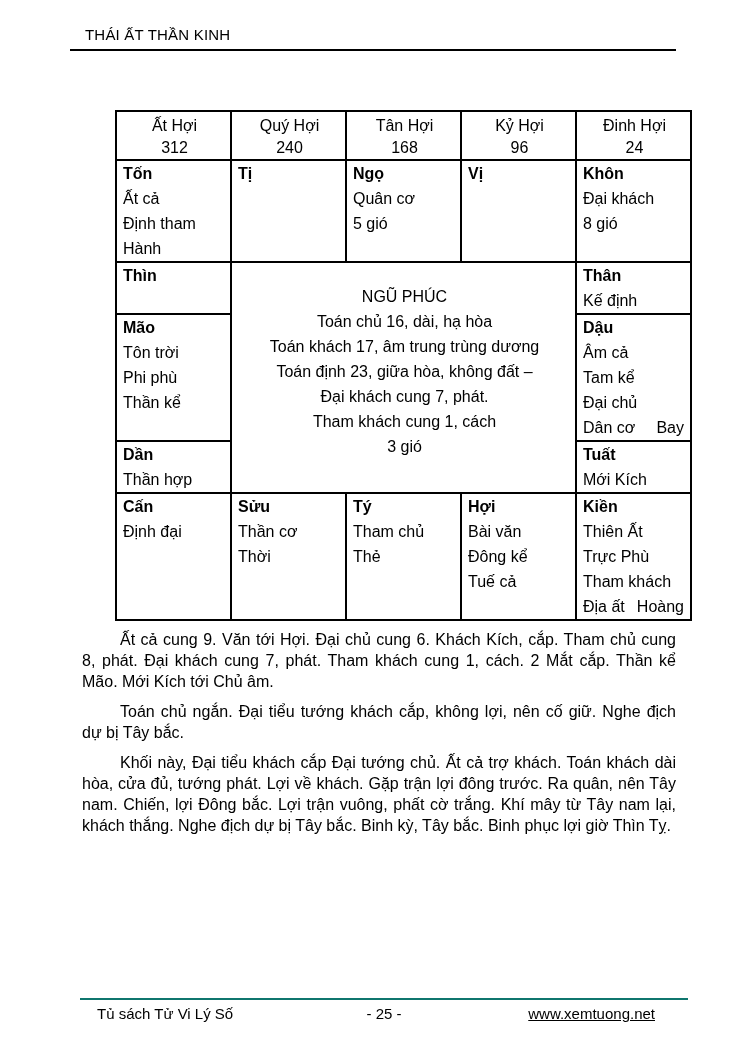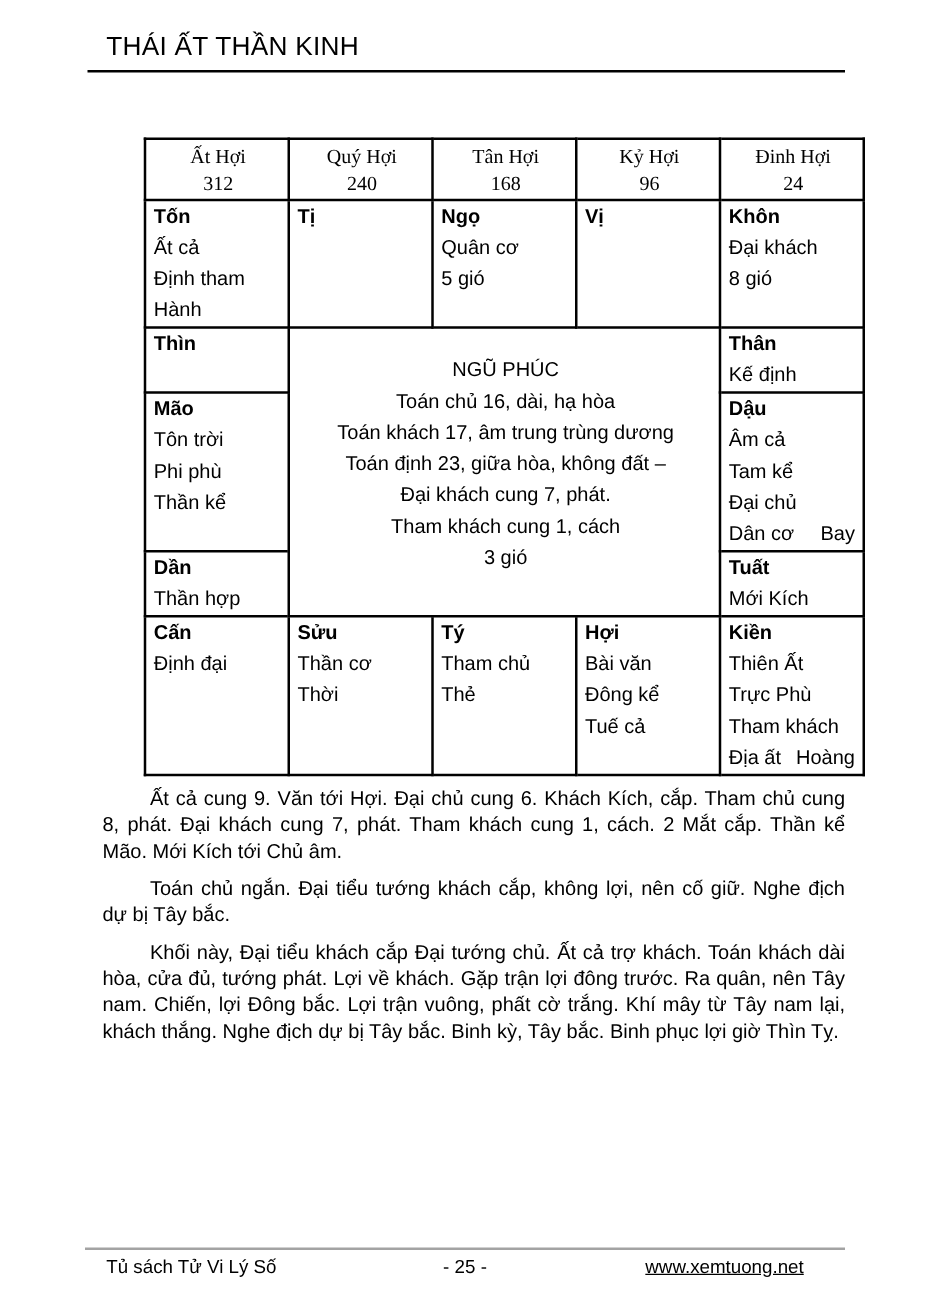--- a/index.html
+++ b/index.html
@@ -16,21 +16,21 @@
 
   
   .header {
     position: absolute;
     top: 26px;
     left: 70px;
     width: 606px;
     display: flex;
     justify-content: space-between;
     align-items: flex-end;
-    font-size: 21px;
+    font-size: 15px;
     border-bottom: 2px solid #000;
     padding-bottom: 6px;
   }
   .header .h-left { margin-left: 15px; letter-spacing: 0.2px; }
 
   
   .grid {
     position: absolute;
     top: 110px;
     left: 115px;
@@ -40,21 +40,21 @@
   }
   .grid col { width: 115px; }
   .grid td {
     border: 2px solid #000;
     vertical-align: top;
     padding: 0 4px 0 6px;
     font-size: 16px;
     line-height: 25px;
     overflow: hidden;
   }
-  .r1 { height: 48px; font-family: Liberation Serif, serif; }
+  .r1 { height: 48px; }
   .r2 { height: 100px; border-radius: 28px; }
   .r3 { height: 50px; }
   .r4 { height: 123px; }
   .r5 { height: 49px; }
   .r6 { height: 125px; }
   .r1 td { text-align: center; line-height: 22px; padding-top: 3px; }
   .ch { font-weight: bold; }
   .center-cell { text-align: center; padding-top: 21px !important; border-radius: 30px; }
   .split { display: flex; justify-content: space-between; padding-right: 2px; }
 
@@ -70,23 +70,23 @@
     font-size: 16px;
     line-height: 21px;
     text-align: justify;
     text-indent: 38px;
   }
 
   
   .footer {
     position: absolute;
     top: 998px;
-    left: 68px;
+    left: 80px;
     width: 608px;
-    border-top: 2px solid #a3a3a3;
+    border-top: 2px solid #0f766e;
     padding-top: 5px;
     font-size: 15px;
   }
   .footer-inner { position: relative; display: flex; justify-content: space-between; }
   .footer .f-left { margin-left: 17px; }
   .footer .f-center {
     position: absolute;
     left: 50%;
     transform: translateX(-50%);
   }

